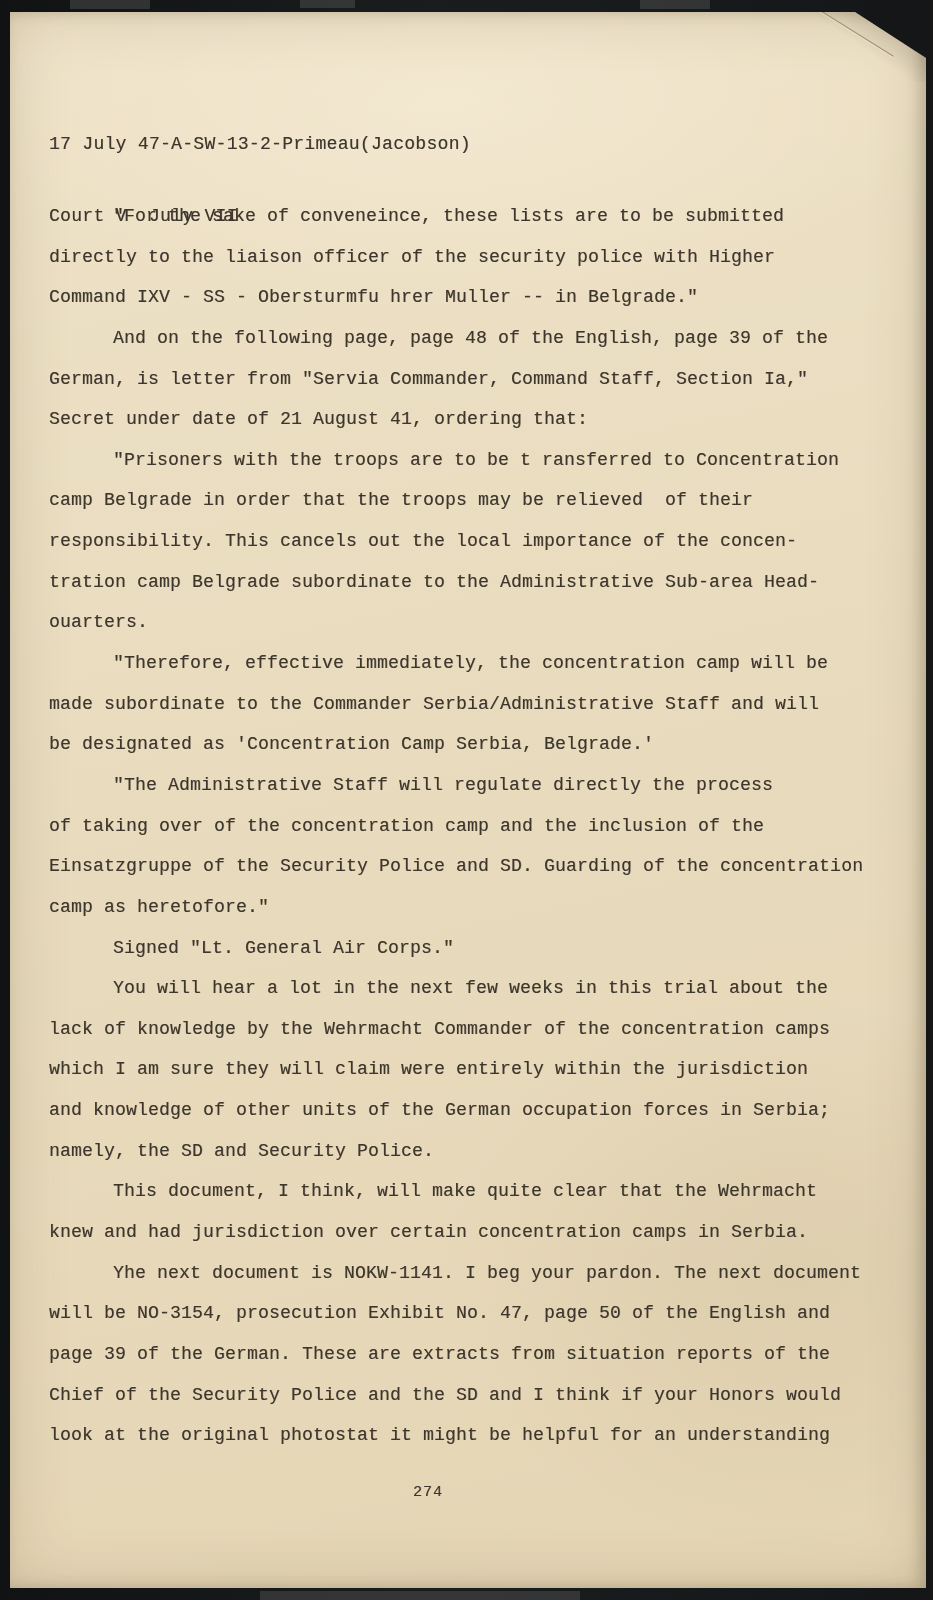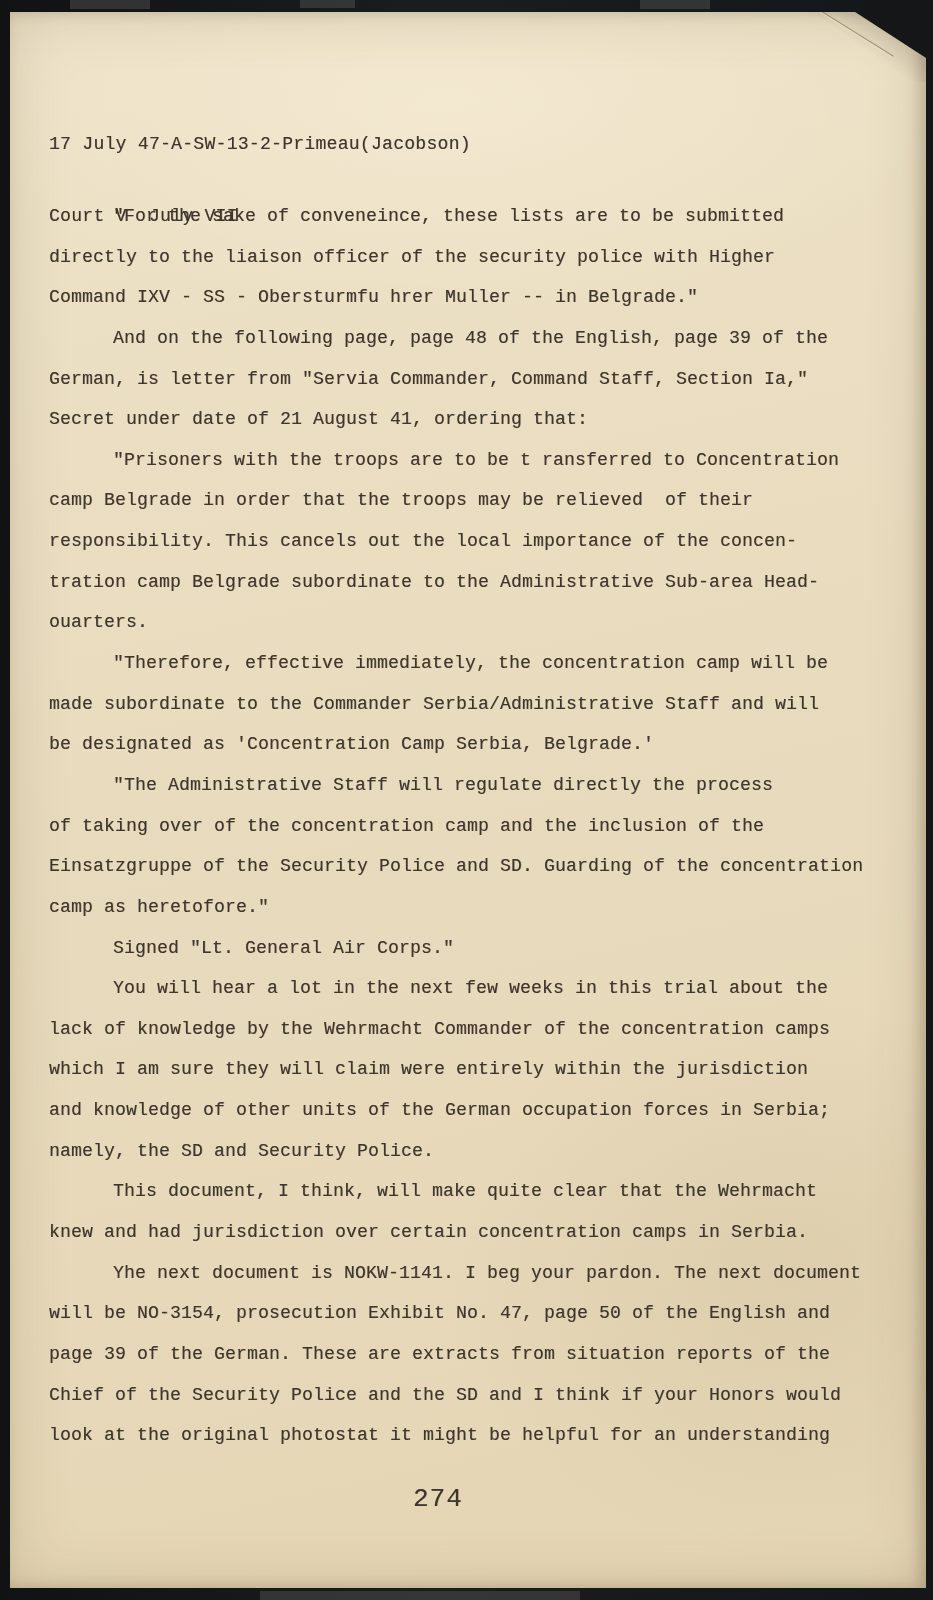--- a/index.html
+++ b/index.html
@@ -63,21 +63,21 @@
     left: 39px; top: 184px;  
     font-size: 18px;
     line-height: 40.65px;
     letter-spacing: 0.2px;
   }
   .line { height: 40.65px; }
   .line.indent { padding-left: 64px; }
   .page-number {
     position: absolute;
     left: 403px; top: 1472px;  
-    font-size: 26px;
+    font-size: 15px;
     letter-spacing: 1px;
   }
 </style>
 </head>
 <body>
 
 <div class="scan">
 
   <div class="edge-artifact" style="left:70px; top:0; width:80px; height:9px;"></div>
   <div class="edge-artifact" style="left:300px; top:0; width:55px; height:8px;"></div>

